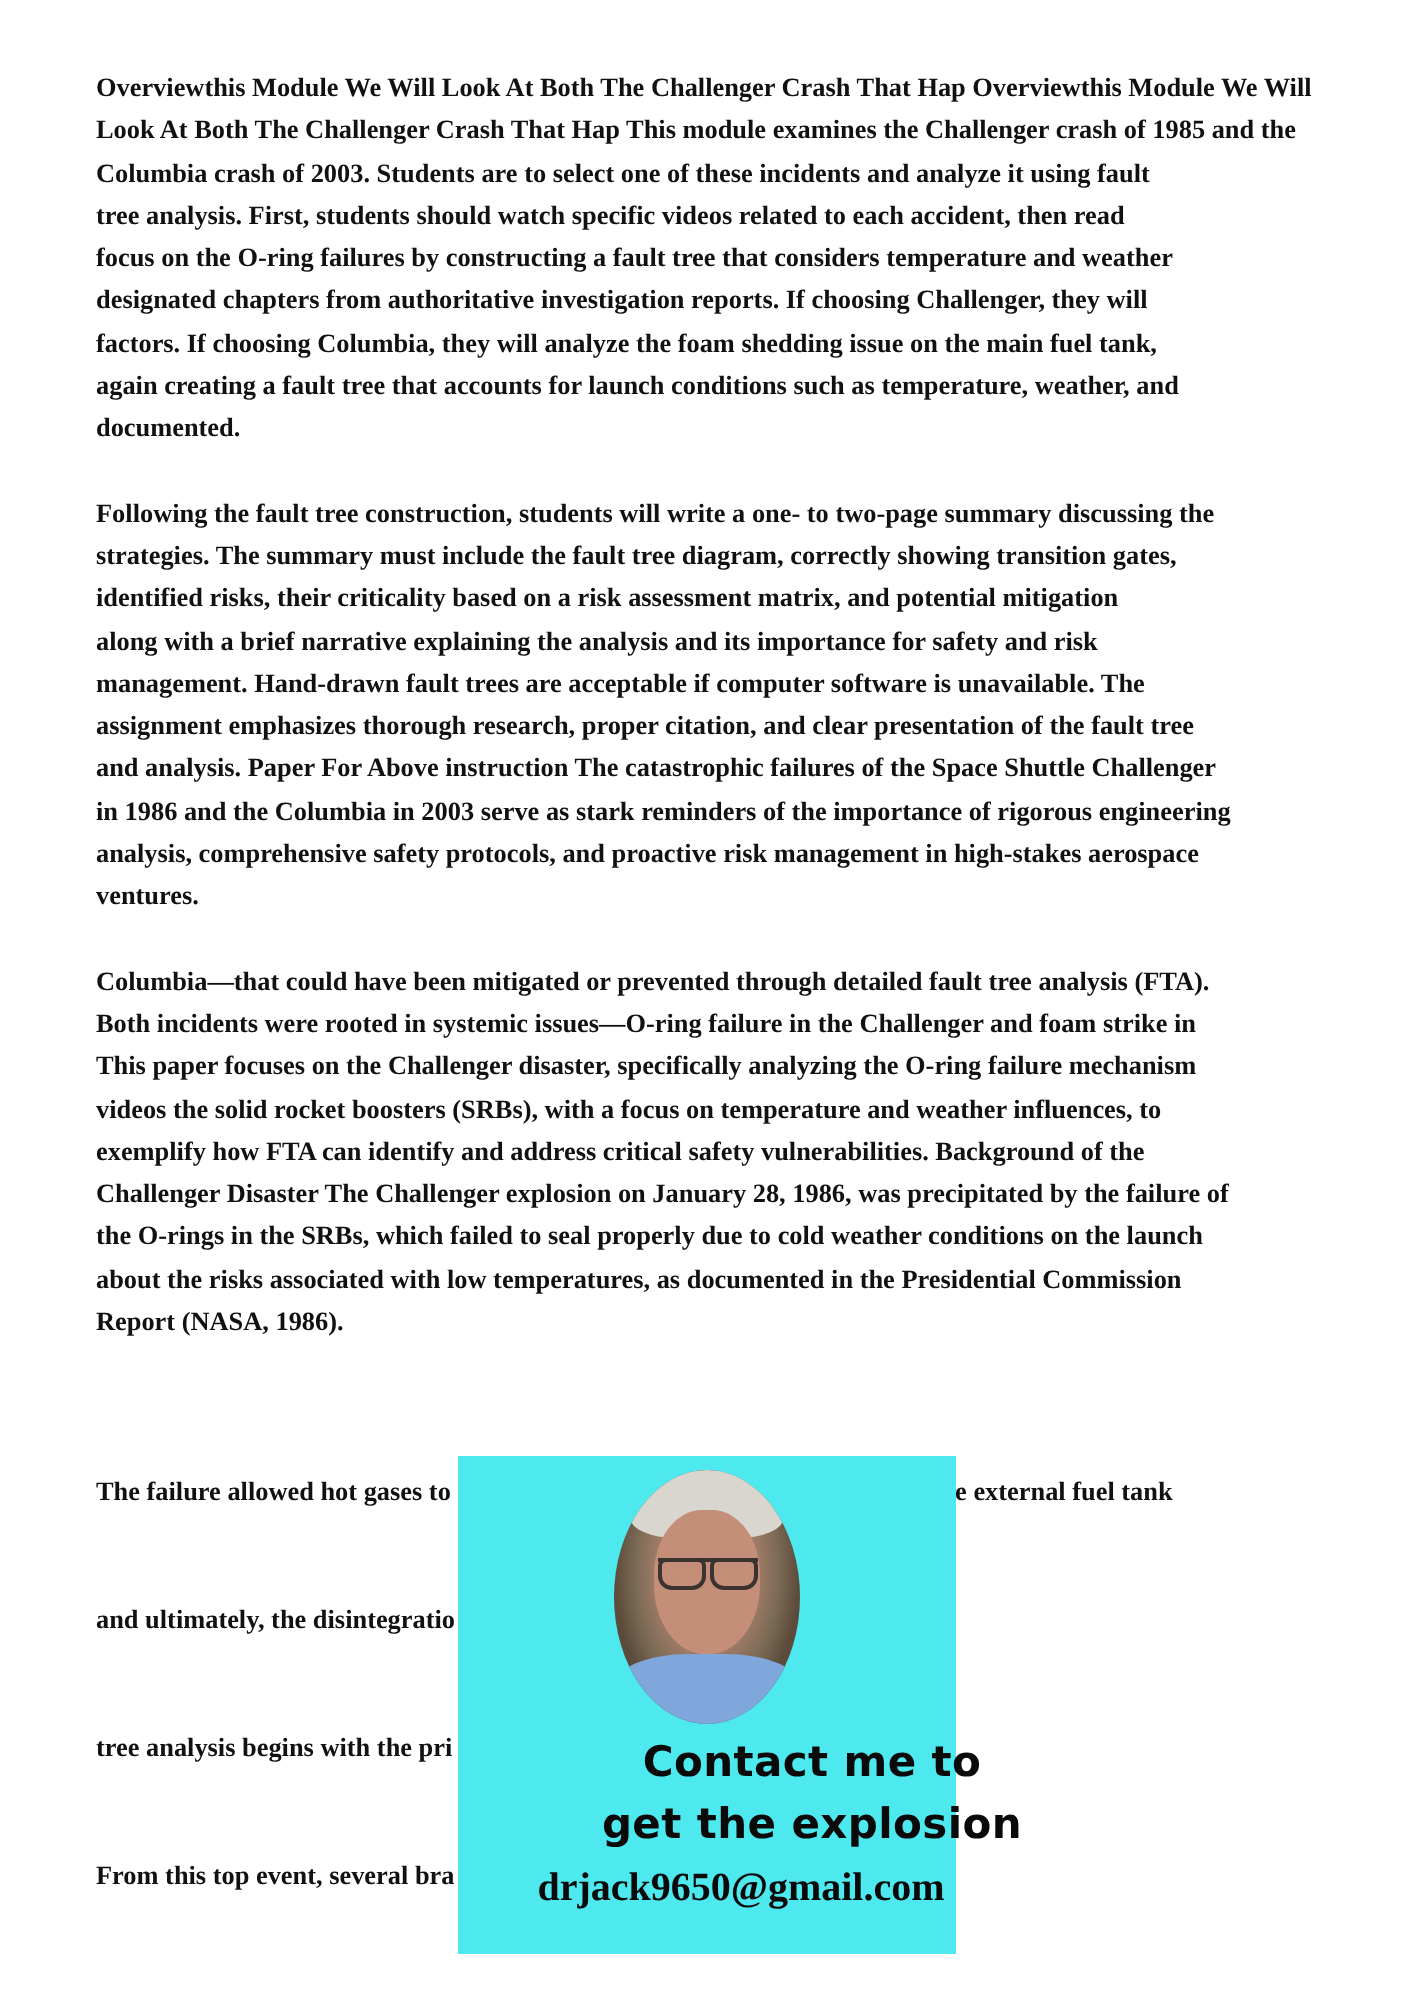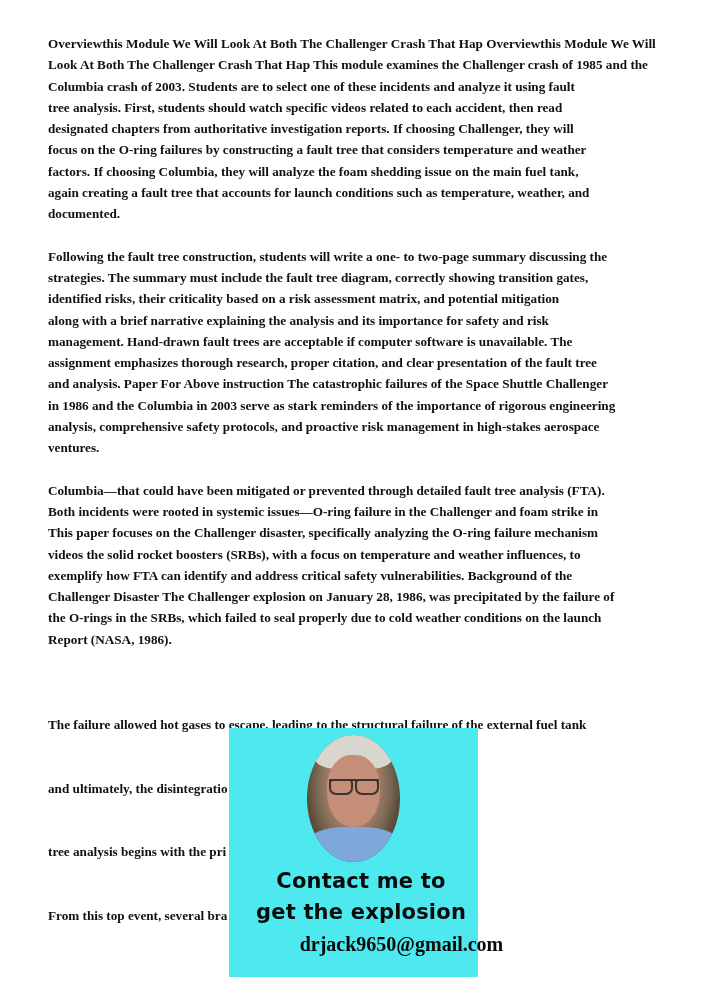--- a/index.html
+++ b/index.html
@@ -92,48 +92,48 @@
       position: absolute;
       left: 0;
       width: 264px;
       font-family: "DejaVu Sans", "Liberation Sans", sans-serif;
       font-weight: bold;
       font-size: 21px;
       line-height: 31px;
       color: #0a0a0a;
       text-align: center;
       letter-spacing: 0.2px;
+      padding-left: 45px;
     }
     .cta1 { top: 138px; }
     .cta2 { top: 169px; }
     .email {
       position: absolute;
       left: 0;
       top: 203px;
       width: 283px;
       font-family: "Liberation Serif", "DejaVu Serif", serif;
       font-weight: bold;
       font-size: 20px;
       line-height: 26px;
       color: #0a0a0a;
       text-align: center;
-      padding-left: 31px;
     }
   </style>
 </head>
 <body>
 
 <div class="page">
   <p class="para">
     <span class="line">Overviewthis Module We Will Look At Both The Challenger Crash That Hap Overviewthis Module We Will</span>
     <span class="line">Look At Both The Challenger Crash That Hap This module examines the Challenger crash of 1985 and the</span>
     <span class="line">Columbia crash of 2003. Students are to select one of these incidents and analyze it using fault</span>
     <span class="line">tree analysis. First, students should watch specific videos related to each accident, then read</span>
+    <span class="line">focus on the O-ring failures by constructing a fault tree that considers temperature and weather</span>
     <span class="line">designated chapters from authoritative investigation reports. If choosing Challenger, they will</span>
-    <span class="line">focus on the O-ring failures by constructing a fault tree that considers temperature and weather</span>
     <span class="line">factors. If choosing Columbia, they will analyze the foam shedding issue on the main fuel tank,</span>
     <span class="line">again creating a fault tree that accounts for launch conditions such as temperature, weather, and</span>
     <span class="line">documented.</span>
   </p>
   <p class="para">
     <span class="line">Following the fault tree construction, students will write a one- to two-page summary discussing the</span>
     <span class="line">strategies. The summary must include the fault tree diagram, correctly showing transition gates,</span>
     <span class="line">identified risks, their criticality based on a risk assessment matrix, and potential mitigation</span>
     <span class="line">along with a brief narrative explaining the analysis and its importance for safety and risk</span>
     <span class="line">management. Hand-drawn fault trees are acceptable if computer software is unavailable. The</span>
@@ -144,20 +144,21 @@
     <span class="line">ventures.</span>
   </p>
   <p class="para">
     <span class="line">Columbia—that could have been mitigated or prevented through detailed fault tree analysis (FTA).</span>
     <span class="line">Both incidents were rooted in systemic issues—O-ring failure in the Challenger and foam strike in</span>
     <span class="line">This paper focuses on the Challenger disaster, specifically analyzing the O-ring failure mechanism</span>
     <span class="line">videos the solid rocket boosters (SRBs), with a focus on temperature and weather influences, to</span>
     <span class="line">exemplify how FTA can identify and address critical safety vulnerabilities. Background of the</span>
     <span class="line">Challenger Disaster The Challenger explosion on January 28, 1986, was precipitated by the failure of</span>
     <span class="line">the O-rings in the SRBs, which failed to seal properly due to cold weather conditions on the launch</span>
+    <span class="line">about the risks associated with low temperatures, as documented in the Presidential Commission</span>
     <span class="line">Report (NASA, 1986).</span>
   </p>
   <p class="para" style="white-space:pre;">
     <span class="line">The failure allowed hot gases to escape, leading to the structural failure of the external fuel tank</span>
     <span class="line">and ultimately, the disintegratio                                                       ing Failure The fault</span>
     <span class="line">tree analysis begins with the pri                                                       g to hot gas leakage.</span>
     <span class="line">From this top event, several bra                                                       ajor branch considers</span>
     
     
   </p>

